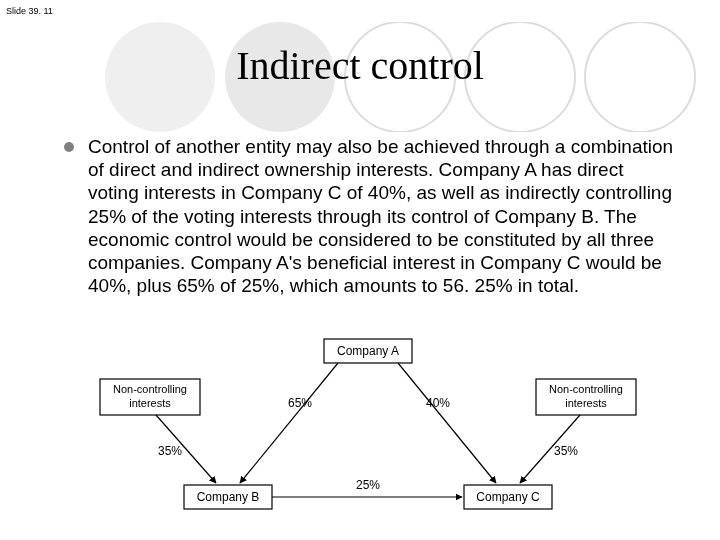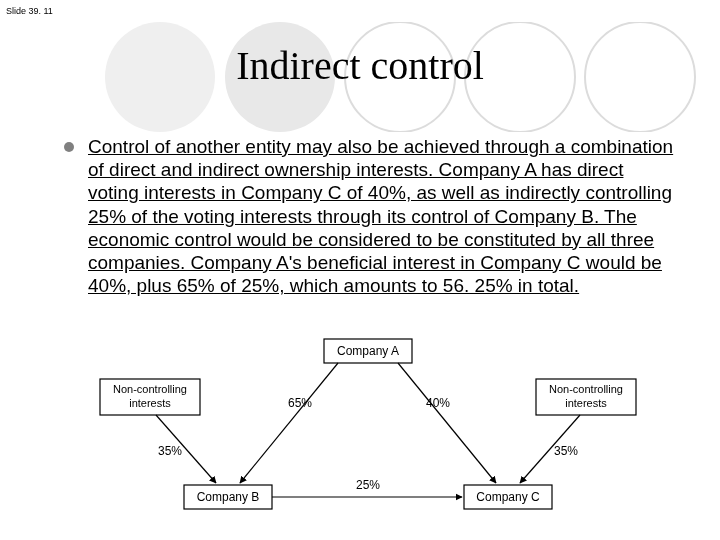--- a/index.html
+++ b/index.html
@@ -37,21 +37,20 @@
     font-family: "Times New Roman", Times, serif;
     font-size: 40px;
     font-weight: 400;
     color: #000;
   }
   .body {
     position: absolute;
     top: 135px;
     left: 64px;
     right: 44px;
-    text-decoration: underline;
   }
   .bullet {
     display: flex;
     align-items: flex-start;
   }
   .bullet .dot {
     width: 10px;
     height: 10px;
     border-radius: 50%;
     background: #808080;

